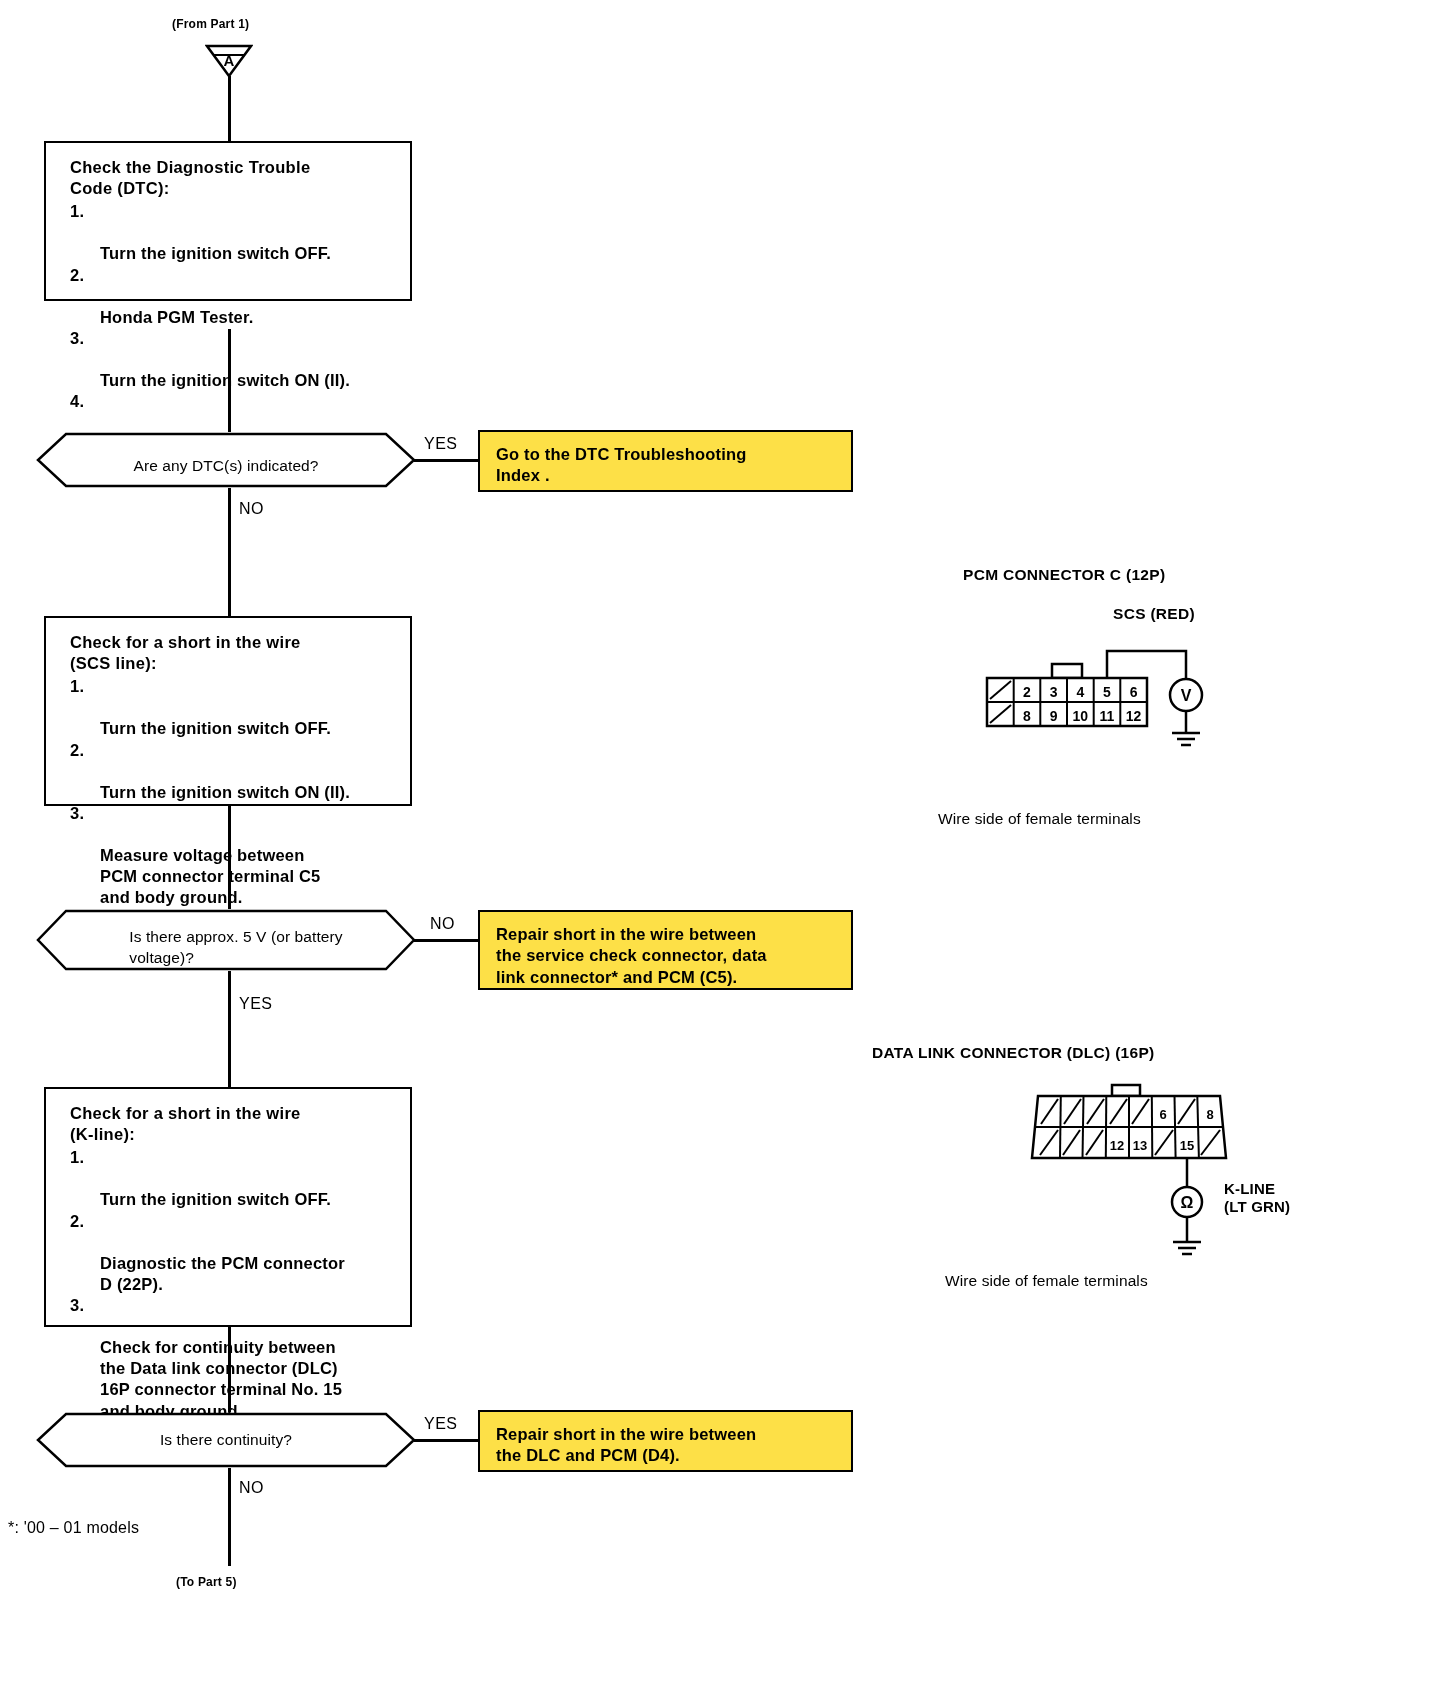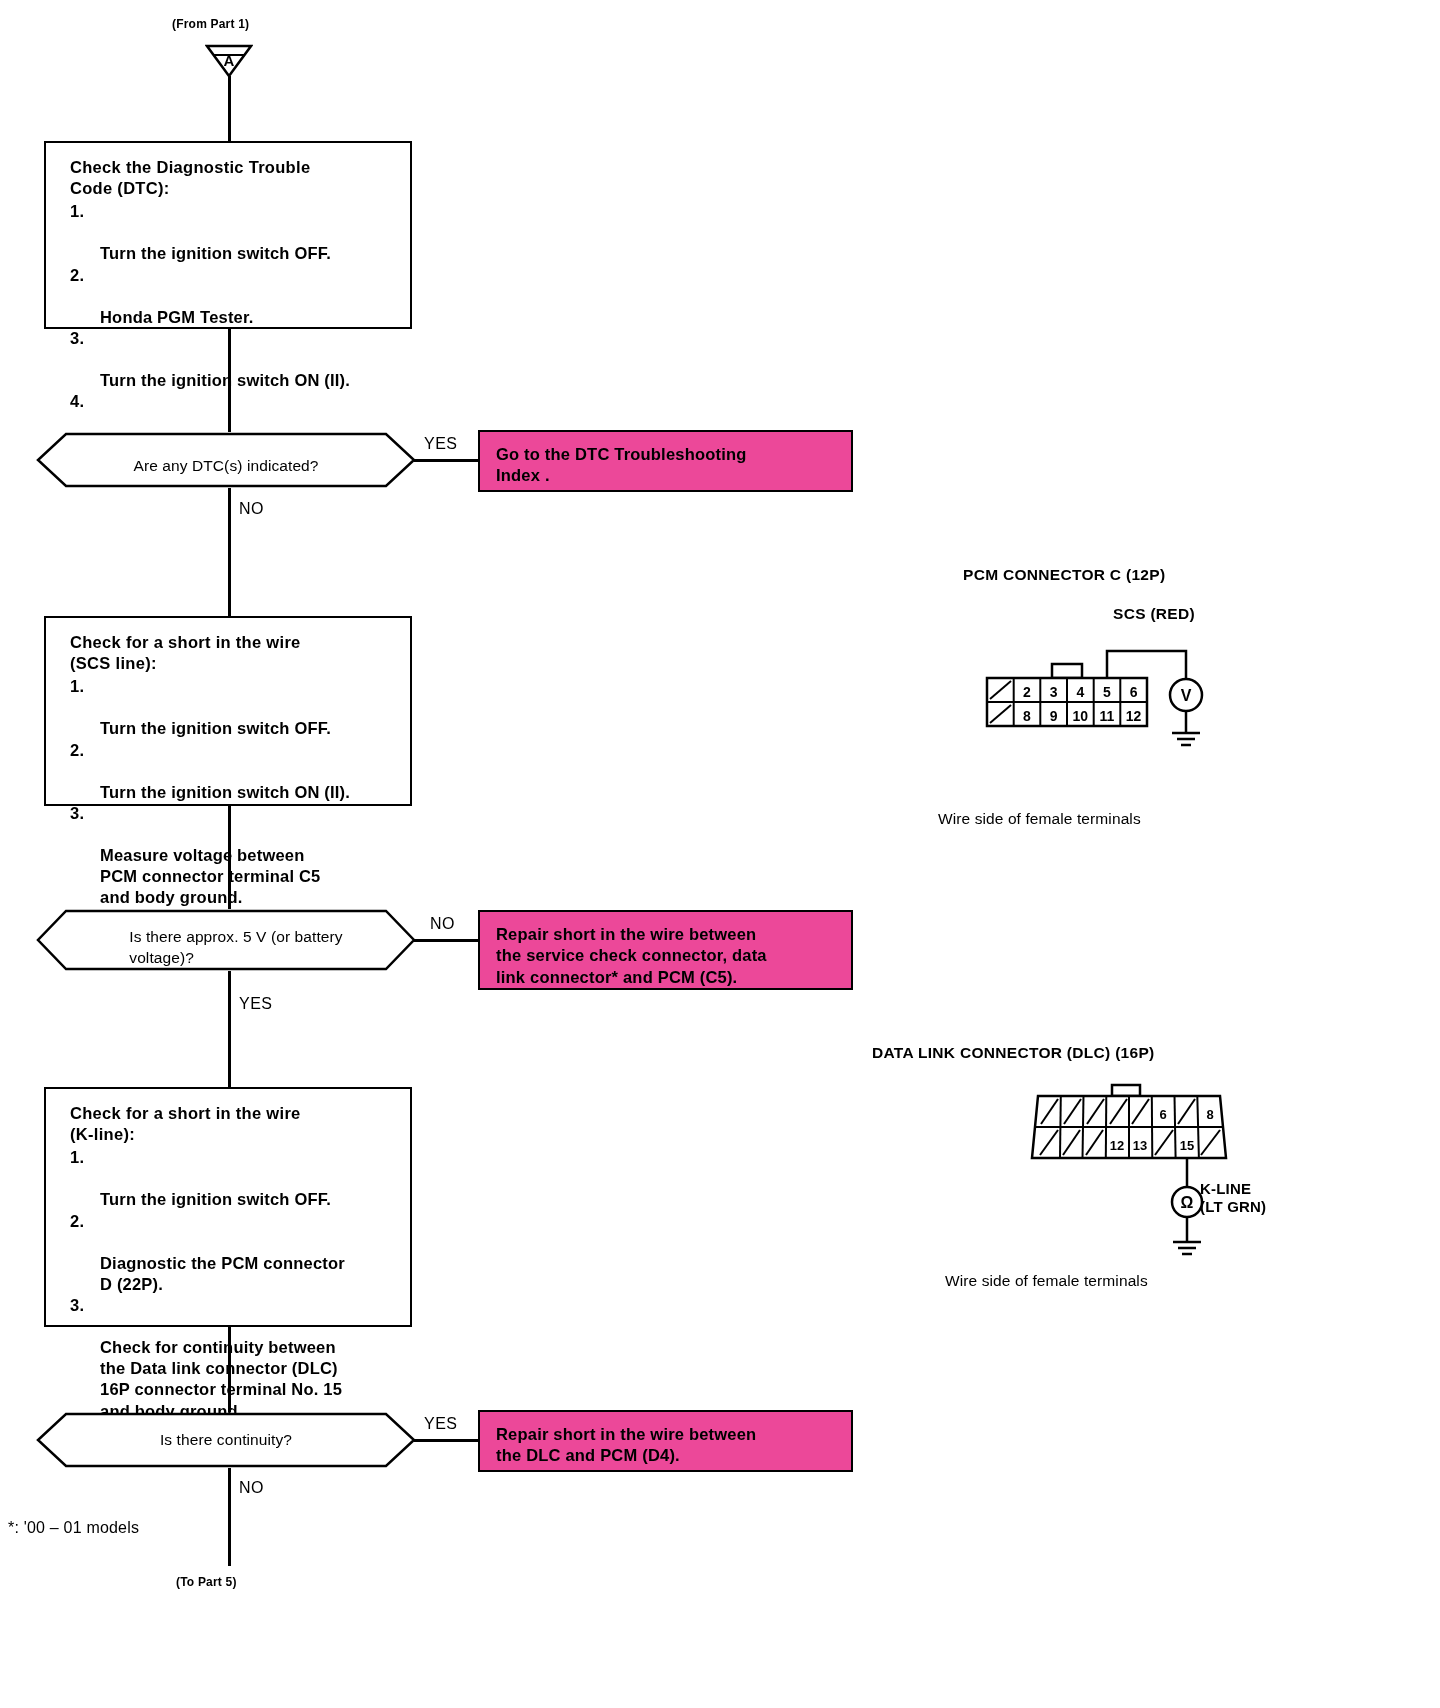--- a/index.html
+++ b/index.html
@@ -55,21 +55,21 @@
     white-space: pre-line;
   }
   .steps li .num {
     position: absolute; left: 0; top: 0;
     width: 26px;
   }
 
   
   .act-box {
     border: 2.5px solid #000;
-    background: #ec4899;
+    background: #fde047;
     padding: 12px 14px 12px 16px;
   }
   .act-box .txt {
     font-weight: bold;
     font-size: 16.5px;
     line-height: 1.30;
     letter-spacing: 0.2px;
     white-space: pre-line;
   }
 
@@ -139,21 +139,21 @@
   <div class="abs tri-conn" style="left:205px; top:44px;">
     <svg width="48" height="34" viewBox="0 0 48 34">
       <polygon points="2,2 46,2 24,32" fill="#fff" stroke="#000" stroke-width="2.5"></polygon>
       <line x1="8" y1="11" x2="40" y2="11" stroke="#000" stroke-width="2"></line>
       <text x="24" y="22" text-anchor="middle" font-size="15" font-weight="bold">A</text>
     </svg>
   </div>
 
   <div class="abs vline" style="left:228px; top:76px; height:65px;"></div>
 
-  <div class="abs proc-box" style="left:44px; top:141px; width:368px; height:188px;">
+  <div class="abs proc-box" style="left:44px; top:141px; width:368px; height:160px;">
     <div class="proc-title">Check the Diagnostic Trouble
 Code (DTC):</div>
     <ul class="steps">
       <li>
         <span class="num">1.</span>
         <span>Turn the ignition switch OFF.</span>
       </li>
       <li>
         <span class="num">2.</span>
         <span>Honda PGM Tester.</span>
@@ -366,18 +366,18 @@
       <circle cx="157" cy="120" r="15" fill="#fff" stroke="#000" stroke-width="2.5"></circle>
       <text x="157" y="126" text-anchor="middle" font-size="16" font-weight="bold">Ω</text>
       <line x1="157" y1="135" x2="157" y2="160" stroke="#000" stroke-width="2.5"></line>
 
       <line x1="143" y1="160" x2="171" y2="160" stroke="#000" stroke-width="2.5"></line>
       <line x1="148" y1="166" x2="166" y2="166" stroke="#000" stroke-width="2.5"></line>
       <line x1="152" y1="172" x2="162" y2="172" stroke="#000" stroke-width="2.5"></line>
     </svg>
   </div>
 
-  <div class="abs wire-lbl" style="left:1200px; top:1180px;">K-LINE
+  <div class="abs wire-lbl" style="left:1200px; top:1180px;padding-left:24px;">K-LINE
 (LT GRN)</div>
 
   <div class="abs conn-sub" style="left:945px; top:1272px;">Wire side of female terminals</div>
 
 </div>
 
 </body></html>

